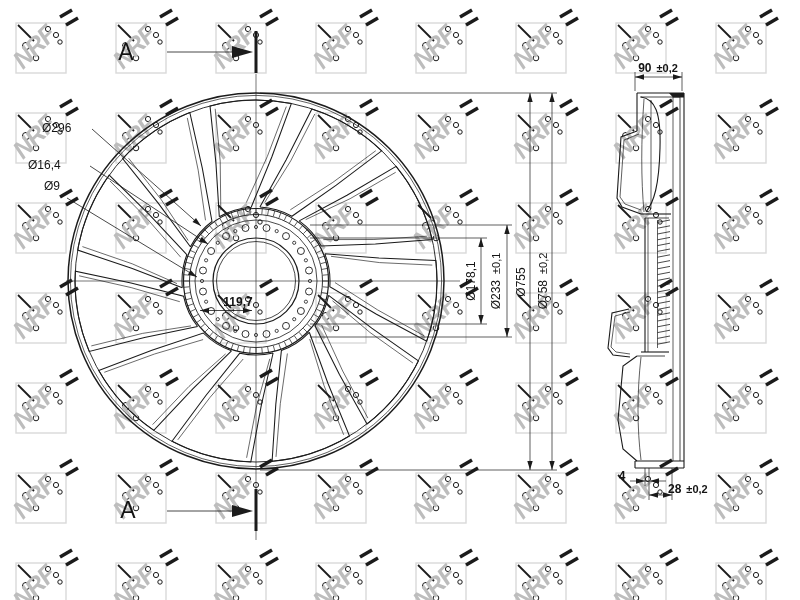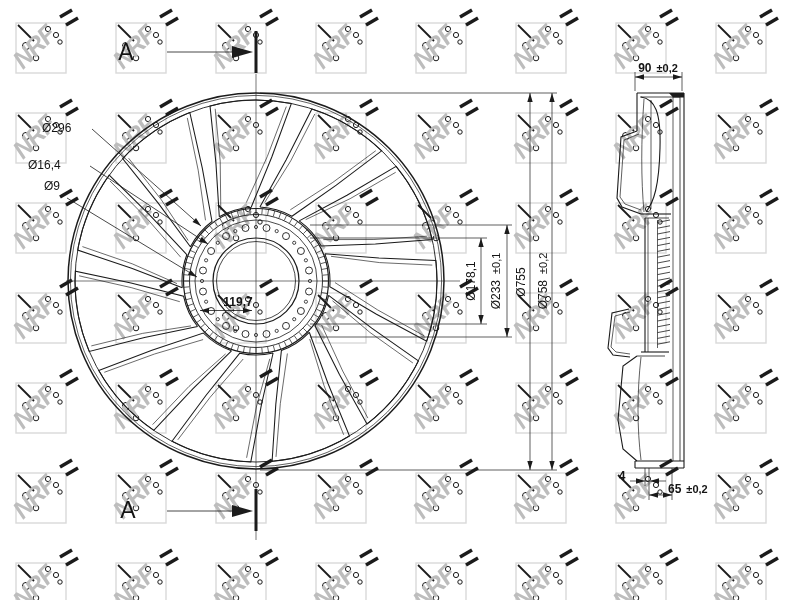--- a/index.html
+++ b/index.html
@@ -1011,18 +1011,18 @@
   </div>
 
   <div class="lbl ctr b dimpair" style="left:658px;top:68px">
     <span>90</span>
       <span class="tol">±0,2</span>
   </div>
 
   <div class="lbl ctr b" style="left:622px;top:476px">4</div>
 
   <div class="lbl b dimpair" style="left:668px;top:483px">
-    <span>65</span>
+    <span>28</span>
       <span class="tol">±0,2</span>
   </div>
 
 
 </div>
 
 </body></html>

